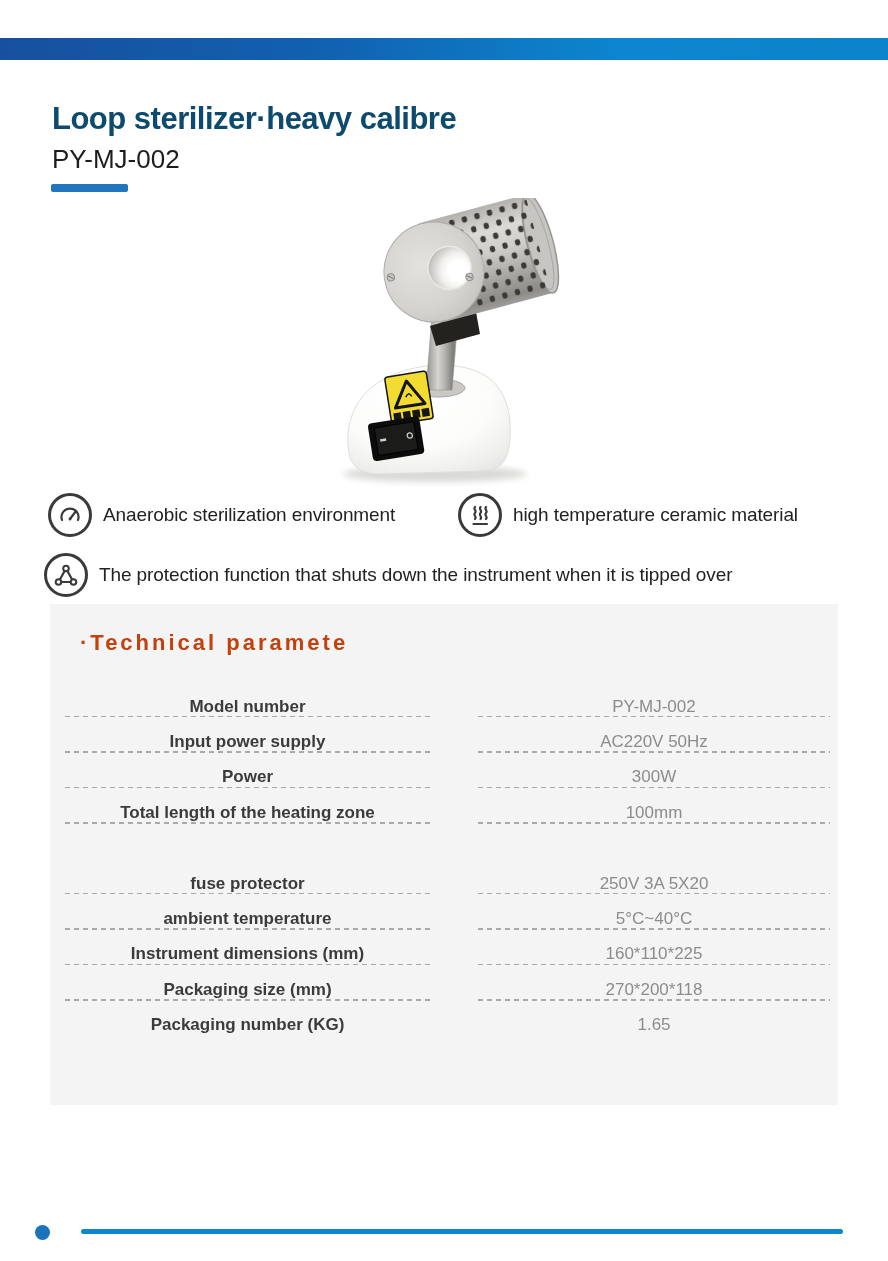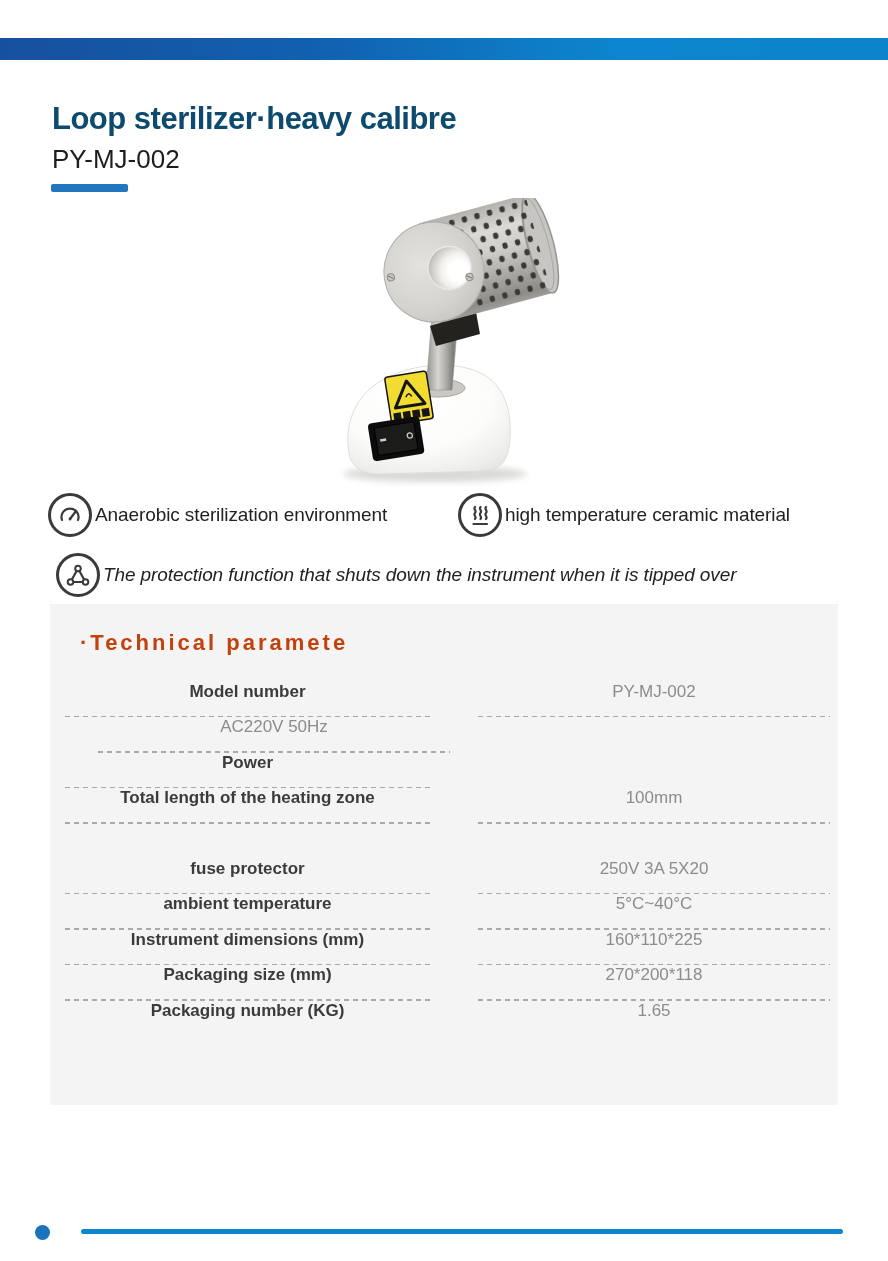--- a/index.html
+++ b/index.html
@@ -25,39 +25,40 @@
   }
   .device-svg{position:absolute;left:330px;top:198px;}
 
   .feature{position:absolute;display:flex;align-items:center;}
   .feature-icon{
     width:38px;height:38px;border:3px solid #3a3a3a;border-radius:50%;
     display:flex;align-items:center;justify-content:center;flex:0 0 auto;
   }
   .feature-label{
     font-size:19px;font-weight:500;color:#222222;white-space:nowrap;
-    margin-left:3px;letter-spacing:-0.1px;text-align:right;
+    margin-left:11px;letter-spacing:-0.1px;text-align:right;
   }
   #feature-0{left:48px;top:493px;}
   #feature-1{left:458px;top:493px;}
-  #feature-2{left:56px;top:553px;font-style:italic;}
+  #feature-2{left:44px;top:553px;}
 
   .panel{
     position:absolute;left:50px;top:604px;width:788px;height:501px;
     background:#f4f4f4;overflow:hidden;
   }
   .panel-heading{
     position:absolute;left:30px;top:26px;font-size:22px;font-weight:700;
     color:#c2410c;letter-spacing:3px;white-space:nowrap;
   }
   .spec-table{position:absolute;left:0;top:78px;width:788px;}
   .spec-row{height:35.4px;display:flex;}
   .cell{
-    position:relative;display:flex;justify-content:center;
+    position:relative;display:flex;align-items:center;justify-content:center;
     white-space:nowrap;
+    margin-top:14px;
   }
   .cell.left{margin-left:15px;width:365px;}
   .cell.right{margin-left:48px;width:352px;}
   .cell::after{
     content:"";position:absolute;left:0;right:0;bottom:0;height:1.5px;
     background:repeating-linear-gradient(90deg,#aaaaaa 0 5px,transparent 5px 9px);
   }
   .spec-row:last-child .cell::after{display:none;}
   .spec-label{font-size:17px;font-weight:600;color:#3b3b3b;}
   .spec-value{font-size:17px;font-weight:400;color:#8c8c8c;}
@@ -209,28 +210,34 @@
   <div class="spec-row">
     <div class="cell left">
       <span class="spec-label">Model number</span>
     </div>
     <div class="cell right">
       <span class="spec-value">PY-MJ-002</span>
     </div>
   </div>
 
   <div class="spec-row">
+    <div class="cell left">
+      <span class="spec-label">Input power supply</span>
+    </div>
     <div class="cell right">
       <span class="spec-value">AC220V 50Hz</span>
     </div>
   </div>
 
   <div class="spec-row">
     <div class="cell left">
       <span class="spec-label">Power</span>
+    </div>
+    <div class="cell right">
+      <span class="spec-value">300W</span>
     </div>
   </div>
 
 
 
   <div class="spec-row">
     <div class="cell left">
       <span class="spec-label">Total length of the heating zone</span>
     </div>
     <div class="cell right">

